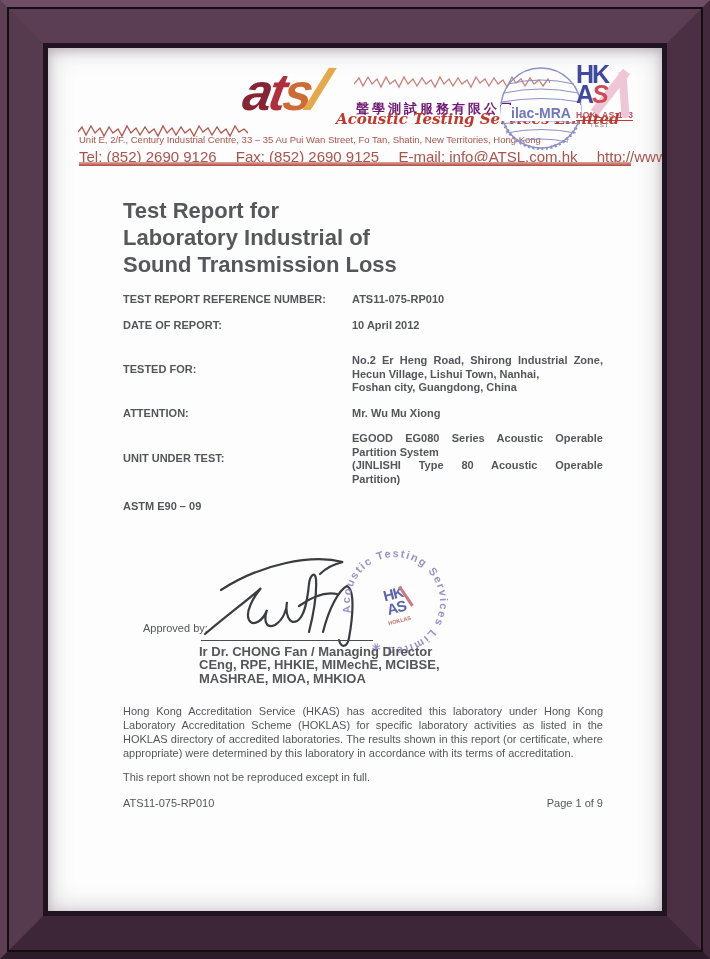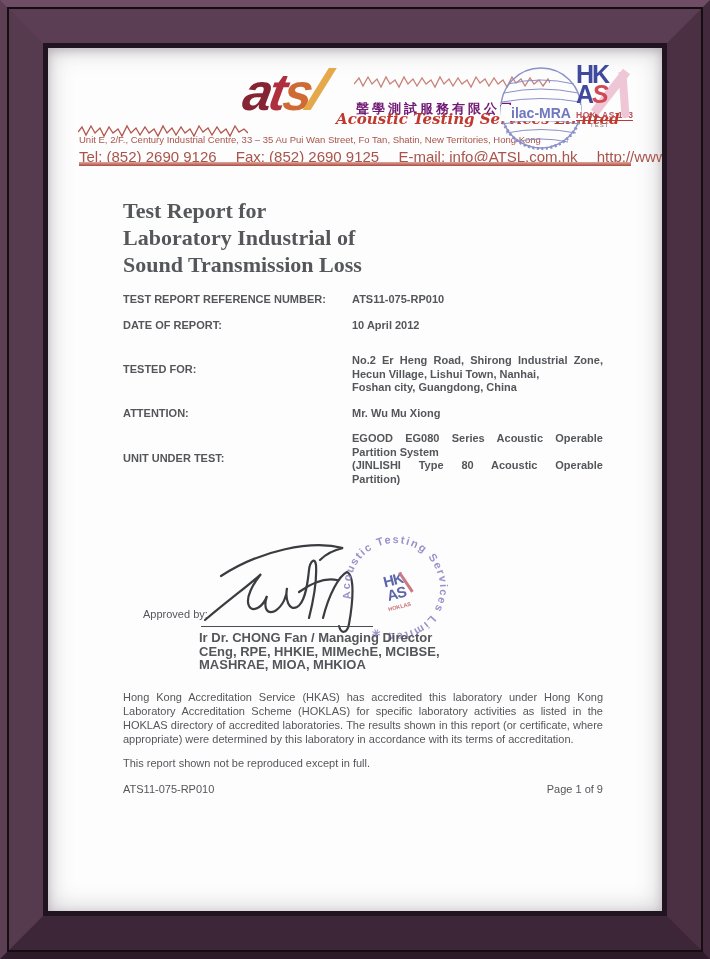--- a/index.html
+++ b/index.html
@@ -44,21 +44,21 @@
   .hkas-swoosh{position:absolute;left:30px;top:2px;width:9px;height:52px;background:#eec6d6;
     transform:rotate(38deg);z-index:0;}
   .hkas-swoosh2{position:absolute;left:44px;top:8px;width:8px;height:46px;background:#eec6d6;
     transform:rotate(-4deg);z-index:0;border-radius:0 0 6px 6px;}
   .hoklas{font-size:8.5px;font-weight:bold;color:#b8525e;border-bottom:1px solid #c0392f;
     display:inline-block;margin-top:4px;letter-spacing:.5px;}
   .hkas-test{font-size:6px;color:#8a6a72;letter-spacing:1px;margin-left:14px;}
 
   
   .content{margin:0 59px 0 75px;}
-  .report-title{margin:19px 0 15px 0;font-size:22px;line-height:27px;font-weight:bold;color:#55575a;font-family:Liberation Serif, serif;}
+  .report-title{margin:19px 0 15px 0;font-size:22px;line-height:27px;font-weight:bold;color:#55575a;}
   .report-title span{display:block;}
   .field-row{display:flex;margin-bottom:12px;align-items:center;}
   .field-label{width:229px;flex:none;font-weight:bold;font-size:11px;line-height:13.5px;}
   .field-value{width:251px;flex:none;font-weight:bold;font-size:11px;line-height:13.5px;}
   .spacer-line{height:10px;}
   .jl{text-align:justify;text-align-last:justify;}
   .gap-before{margin-top:14px;}
 
   
   .sig-block{position:relative;height:130px;margin-top:42px;}
@@ -166,20 +166,21 @@
           <div class="field-label">UNIT UNDER TEST:</div>
           <div class="field-value">
             <div class="jl">EGOOD EG080 Series Acoustic Operable</div>
             <div>Partition System</div>
             <div class="jl">(JINLISHI Type 80 Acoustic Operable</div>
             <div>Partition)</div>
           </div>
         </div>
 
         <div class="field-row gap-before">
+          <div class="field-value">ASTM E90 – 09</div>
         </div>
 
 
         <div class="sig-block">
           <svg class="sig-svg" width="180" height="96" viewBox="0 0 180 96">
             <g fill="none" stroke="#3a3c40" stroke-width="2.2" stroke-linecap="round">
               <path d="M18,38 C58,12 108,2 140,10 C131,12 122,17 117,22"></path>
               <path d="M2,82 C28,60 50,44 58,36 C50,46 42,60 46,68 C50,75 60,69 64,58 C60,70 64,77 72,73 C80,68 84,58 84,50 C82,62 86,73 94,69 C101,65 104,52 106,32 C107,23 112,19 113,27 C114,42 110,64 106,80"></path>
               <path d="M96,54 C110,44 124,40 134,42"></path>
               <path d="M120,80 C126,56 136,38 144,34 C152,38 150,64 146,86 C144,96 138,96 136,88"></path>

